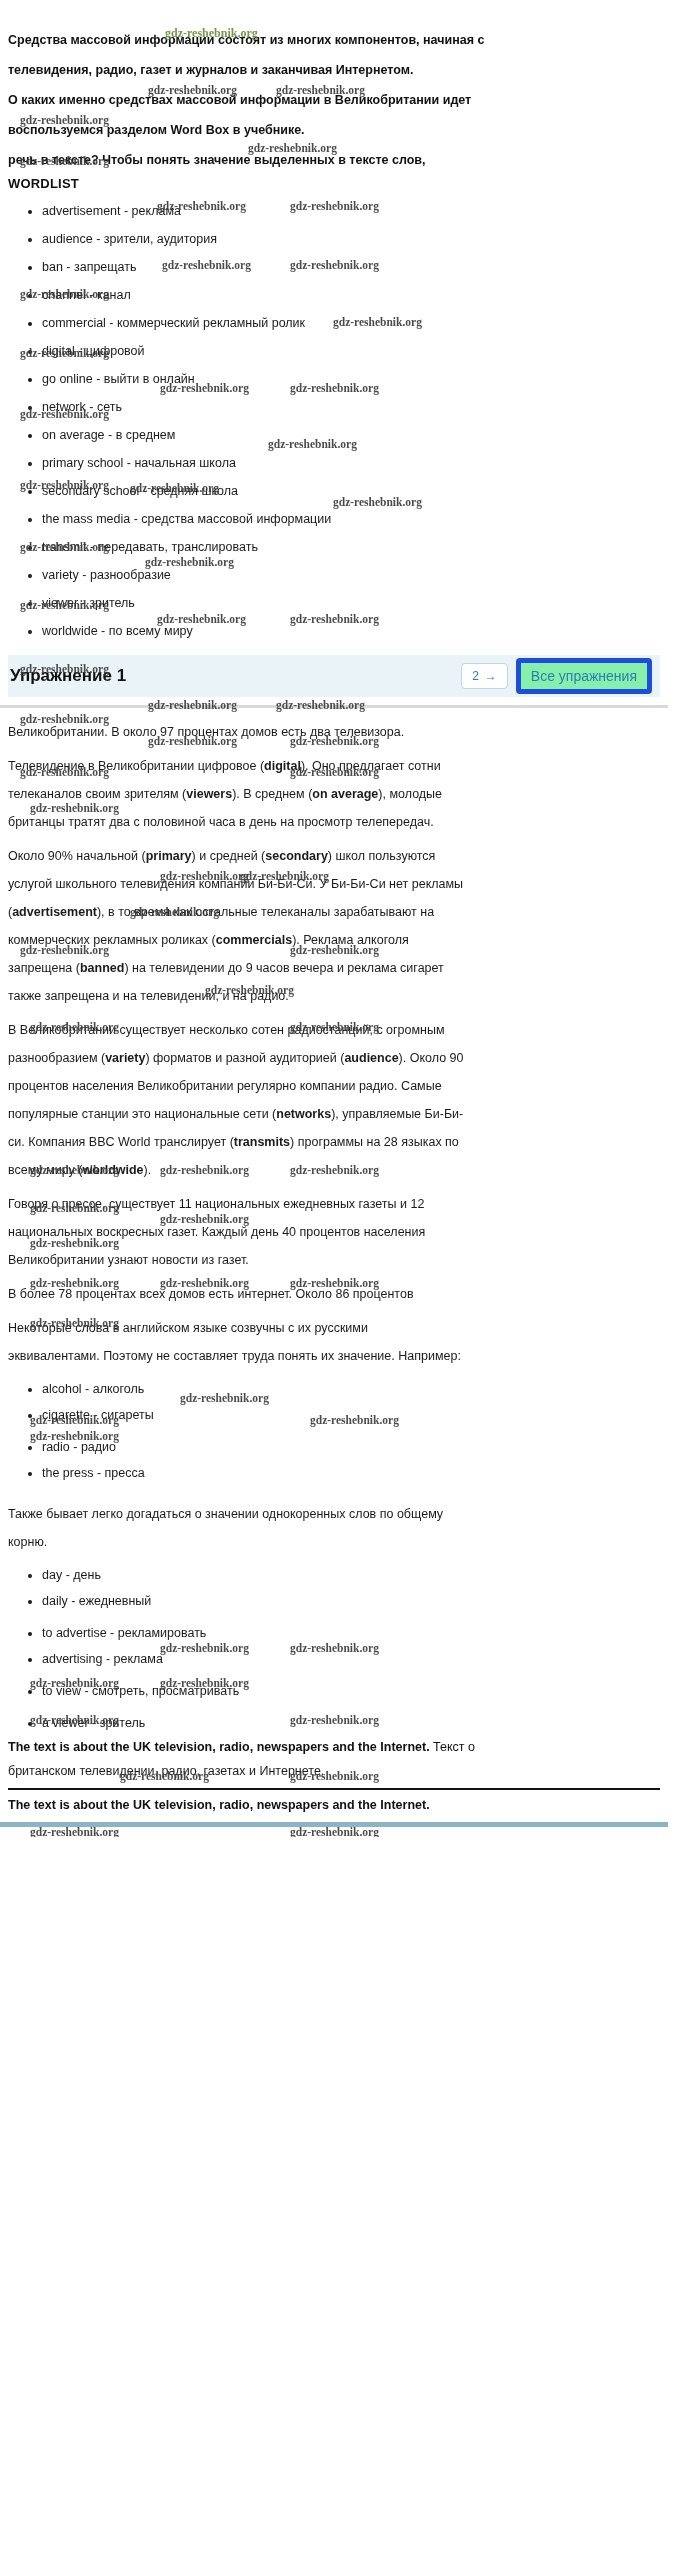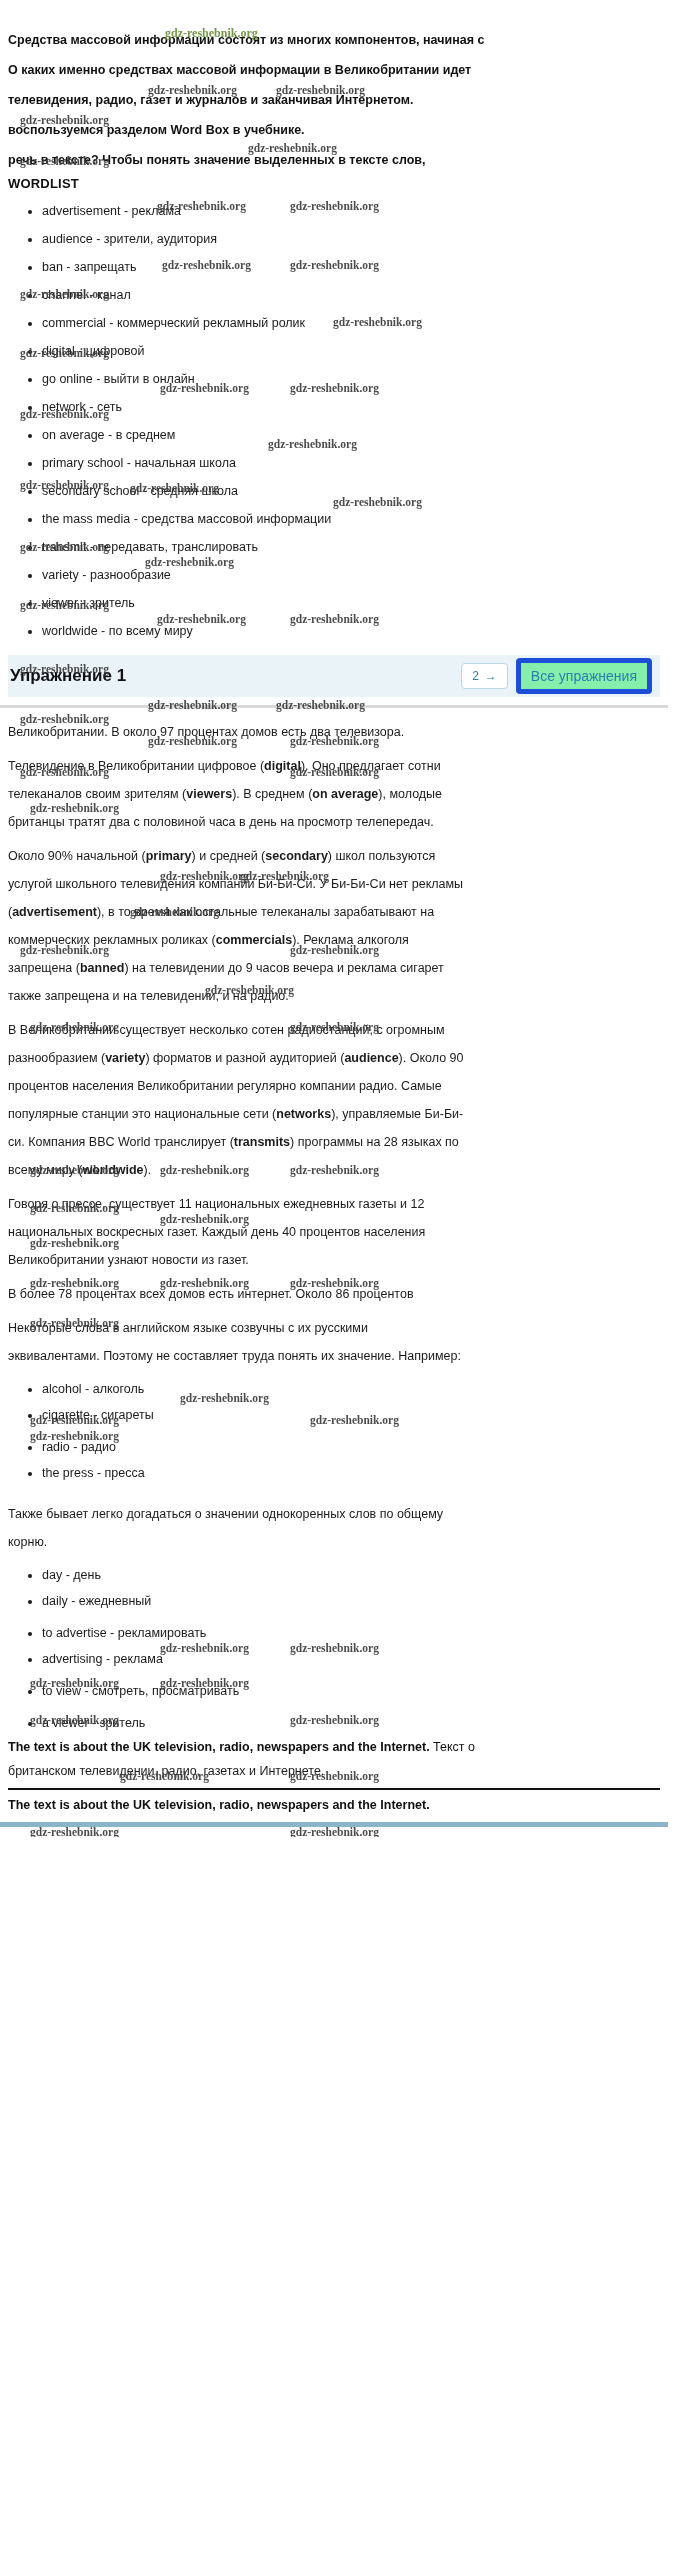--- a/index.html
+++ b/index.html
@@ -234,22 +234,22 @@
     <span class="wm" style="left:55px;  top:2342px;">gdz-reshebnik.org</span>
     <span class="wm" style="left:180px; top:2400px;">gdz-reshebnik.org</span>
     <span class="wm" style="left:55px;  top:2460px;">gdz-reshebnik.org</span>
     <span class="wm" style="left:55px;  top:2497px;">gdz-reshebnik.org</span>
     <span class="wm" style="left:290px; top:2510px;">gdz-reshebnik.org</span>
   </div>
 
   <div class="content">
 
     <p class="bold-head">Средства массовой информации состоят из многих компонентов, начиная с</p>
+    <p class="bold-head">телевидения, радио, газет и журналов и заканчивая Интернетом.</p>
     <p class="bold-head">О каких именно средствах массовой информации в Великобритании идет</p>
-    <p class="bold-head">телевидения, радио, газет и журналов и заканчивая Интернетом.</p>
     <p class="bold-head"><span>воспользуемся разделом </span><span>Word Box</span><span> в учебнике.</span></p>
     <p class="bold-head">речь в тексте? Чтобы понять значение выделенных в тексте слов,</p>
 
     <h3 class="wordlist-title">WORDLIST</h3>
 
     <ul class="wl">
       <li>advertisement - реклама</li>
       <li>audience - зрители, аудитория</li>
       <li>ban - запрещать</li>
       <li>channel - канал</li>

